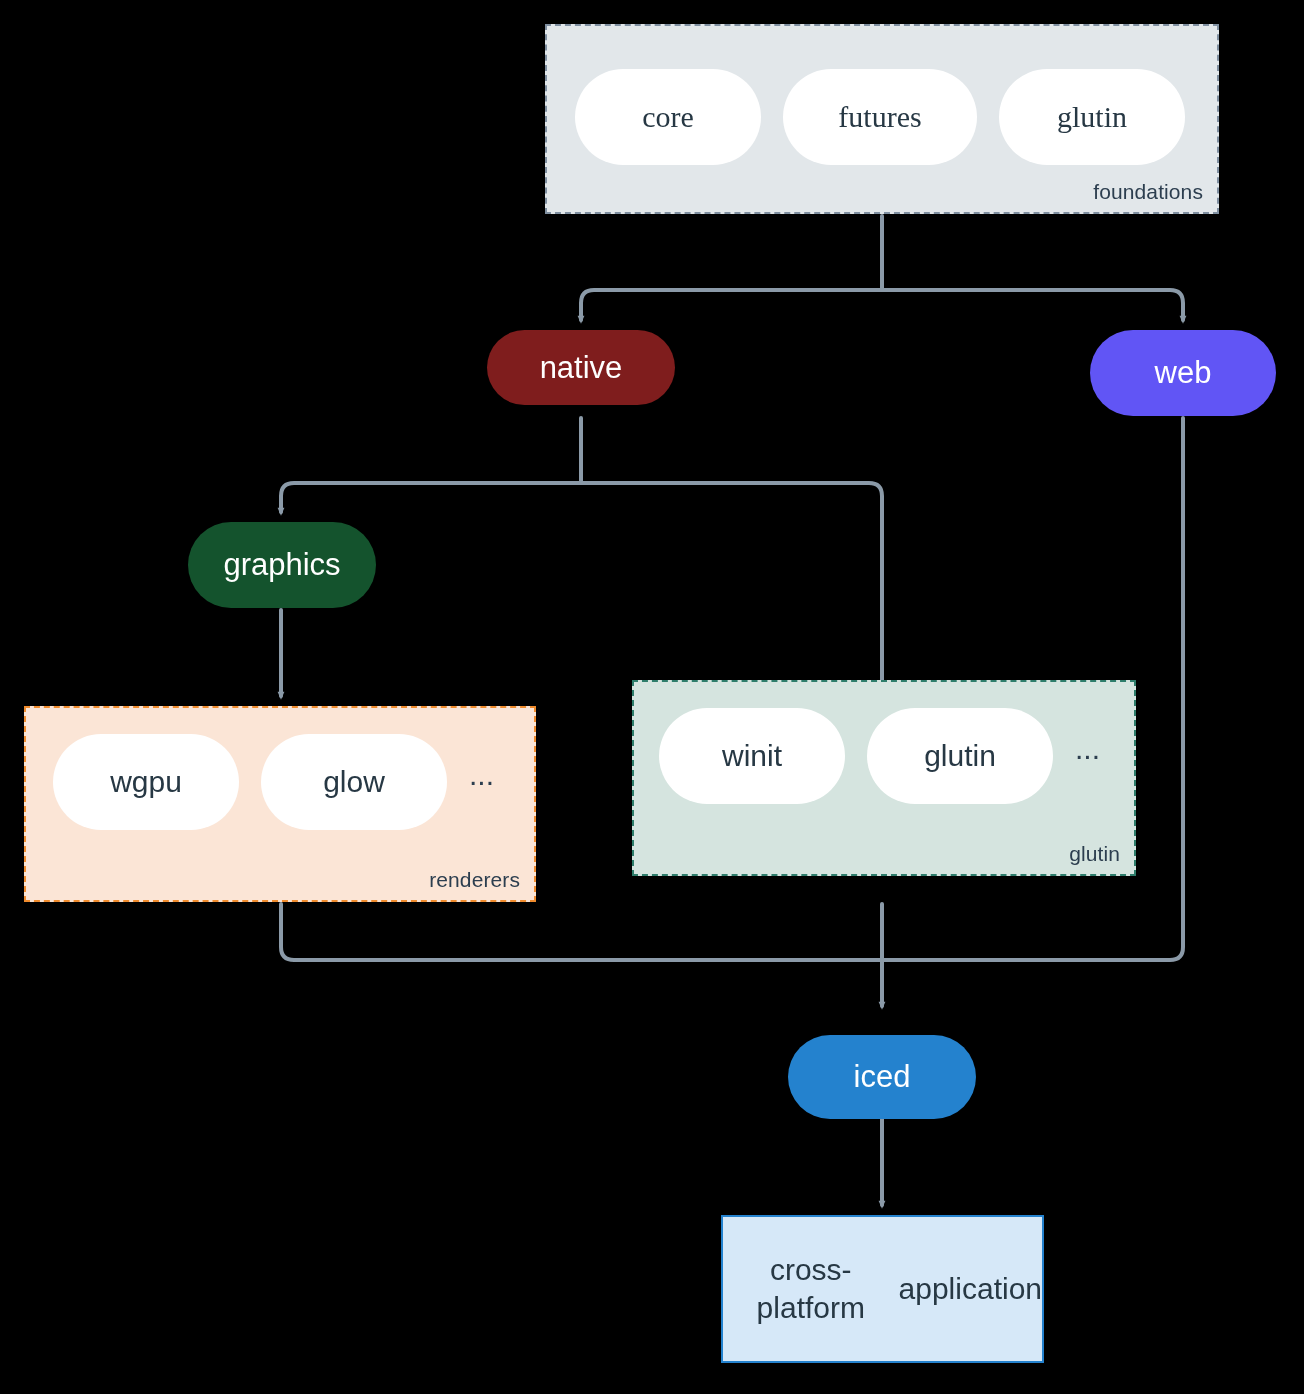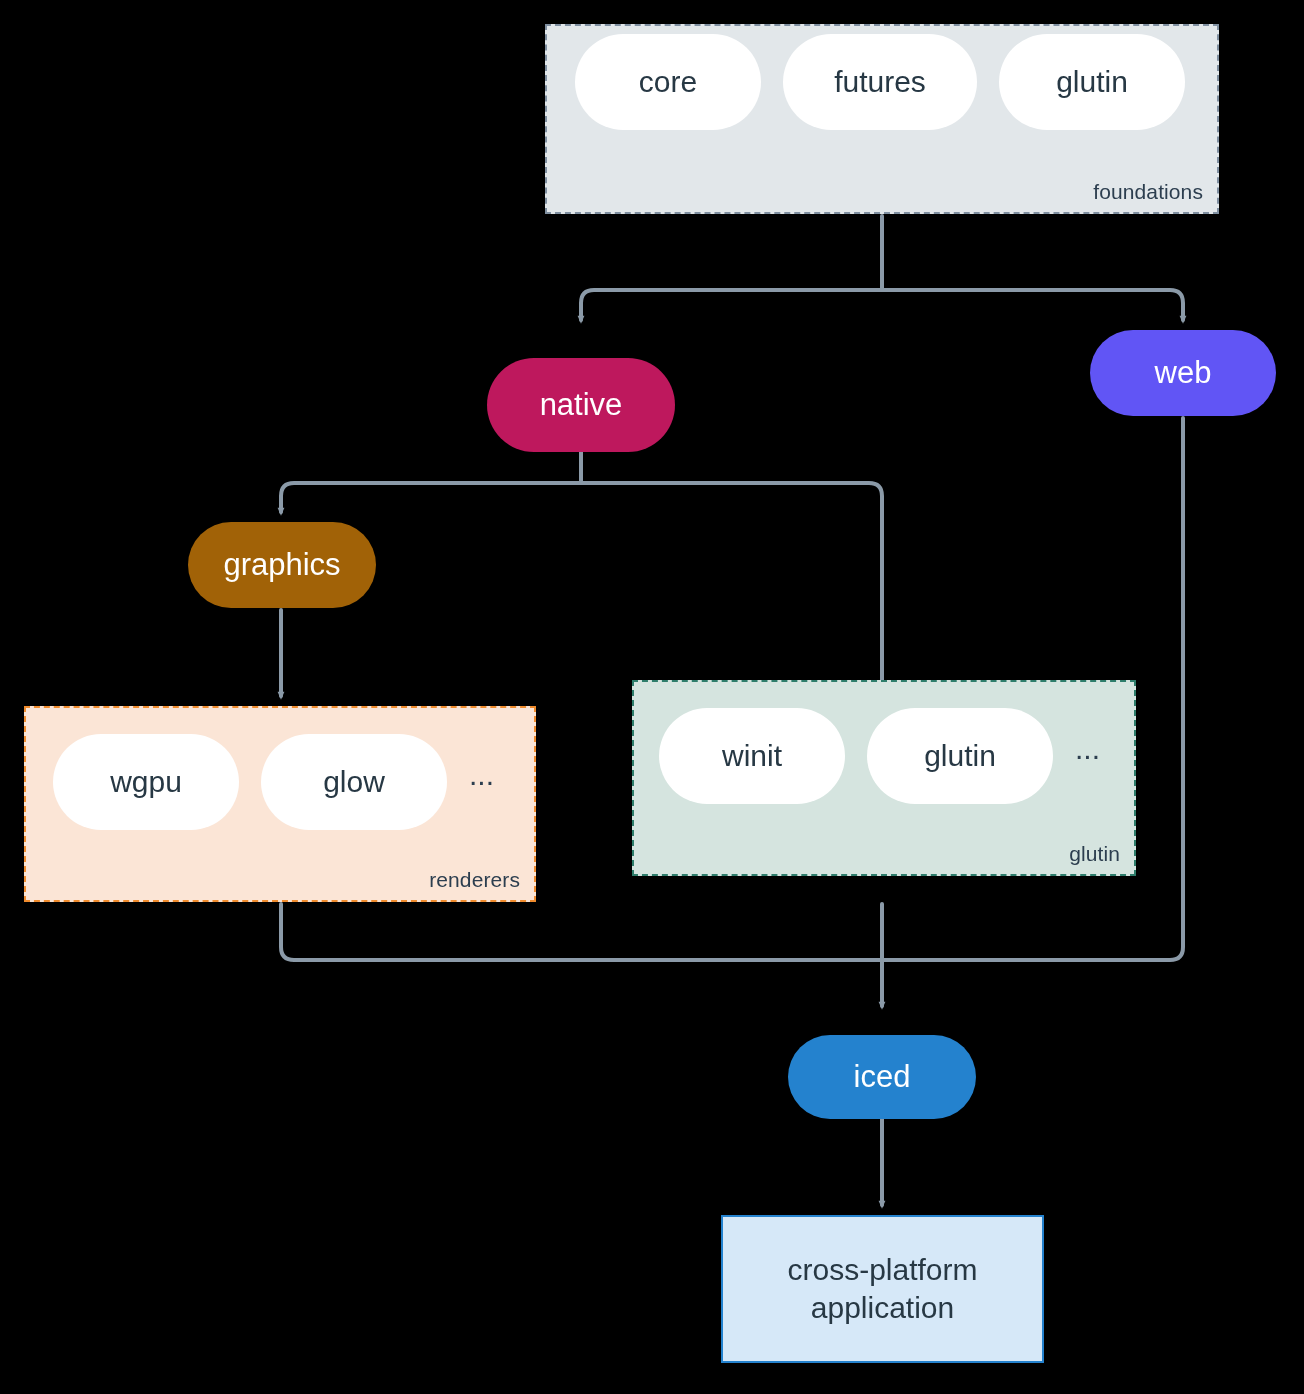--- a/index.html
+++ b/index.html
@@ -55,21 +55,22 @@
   #group-foundations {
     left: 545px;
     top: 24px;
     width: 674px;
     height: 190px;
     background: #e2e7ea;
     border-color: #7f8fa0;
   }
   #group-foundations .group-items {
     left: 28px;
-    top: 8px;
+    top: 43px;
+    font-family: Liberation Serif, serif;
   }
 
   #group-renderers {
     left: 24px;
     top: 706px;
     width: 512px;
     height: 196px;
     background: #fbe5d6;
     border-color: #f08c2e;
   }
@@ -120,58 +121,57 @@
     justify-content: center;
     font-size: 31px;
     color: #ffffff;
   }
   .node.pill { border-radius: 48px; }
 
   #node-native {
     left: 487px;
     top: 330px;
     width: 188px;
-    height: 94px;
-    background: #be185d;
-    margin-top: 28px;
+    height: 75px;
+    background: #7f1d1d;
   }
   #node-web {
     left: 1090px;
     top: 330px;
     width: 186px;
     height: 86px;
     background: #6155f5;
   }
   #node-graphics {
     left: 188px;
     top: 522px;
     width: 188px;
     height: 86px;
-    background: #a16207;
+    background: #14532d;
   }
   #node-iced {
     left: 788px;
     top: 1016px;
     width: 188px;
     height: 84px;
     background: #2482ce;
     margin-top: 19px;
   }
   #node-app {
     left: 721px;
     top: 1215px;
     width: 323px;
     height: 148px;
     background: #d6e8f8;
     border: 2px solid #2482ce;
     color: #273844;
     font-size: 30px;
     line-height: 1.28;
     text-align: center;
-    flex-direction: column;
+    flex-direction: row;
   }
 </style>
 </head>
 <body>
 
 <div id="canvas">
 
   <svg class="edges" viewBox="0 0 1304 1394">
     <defs>
       <marker id="arrow" markerWidth="10" markerHeight="10" refX="5.2" refY="5" orient="auto" markerUnits="userSpaceOnUse">

